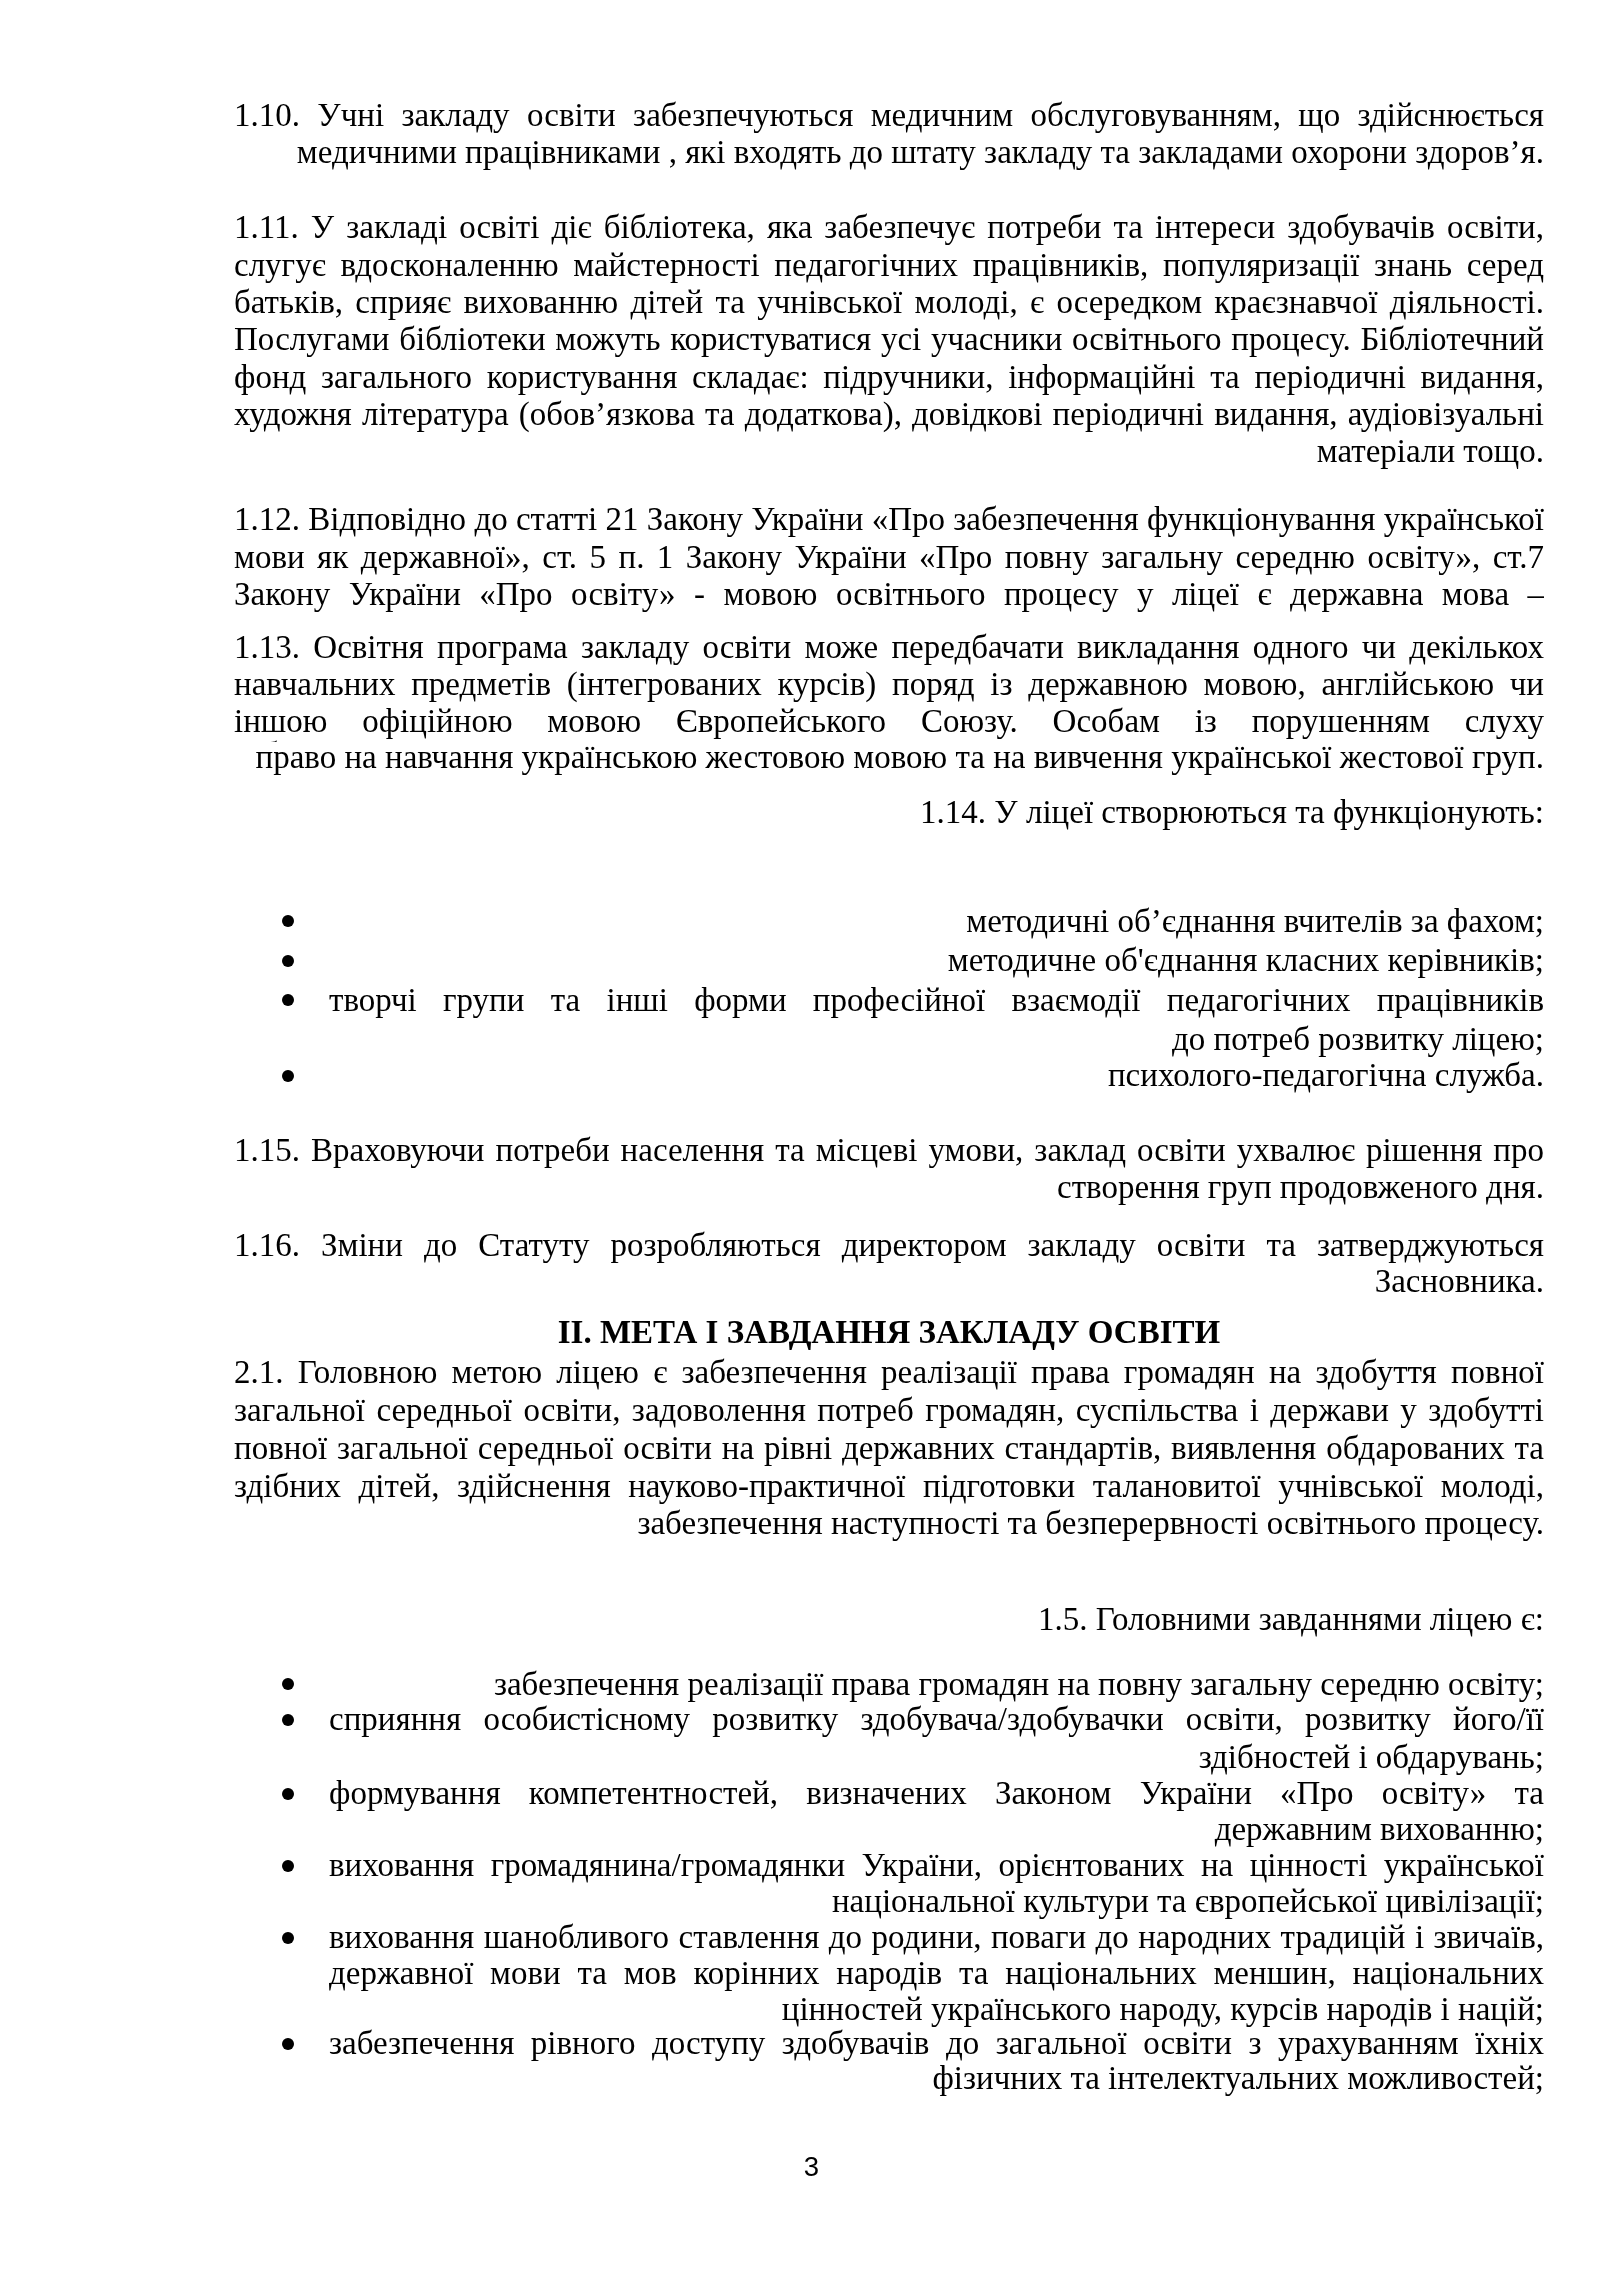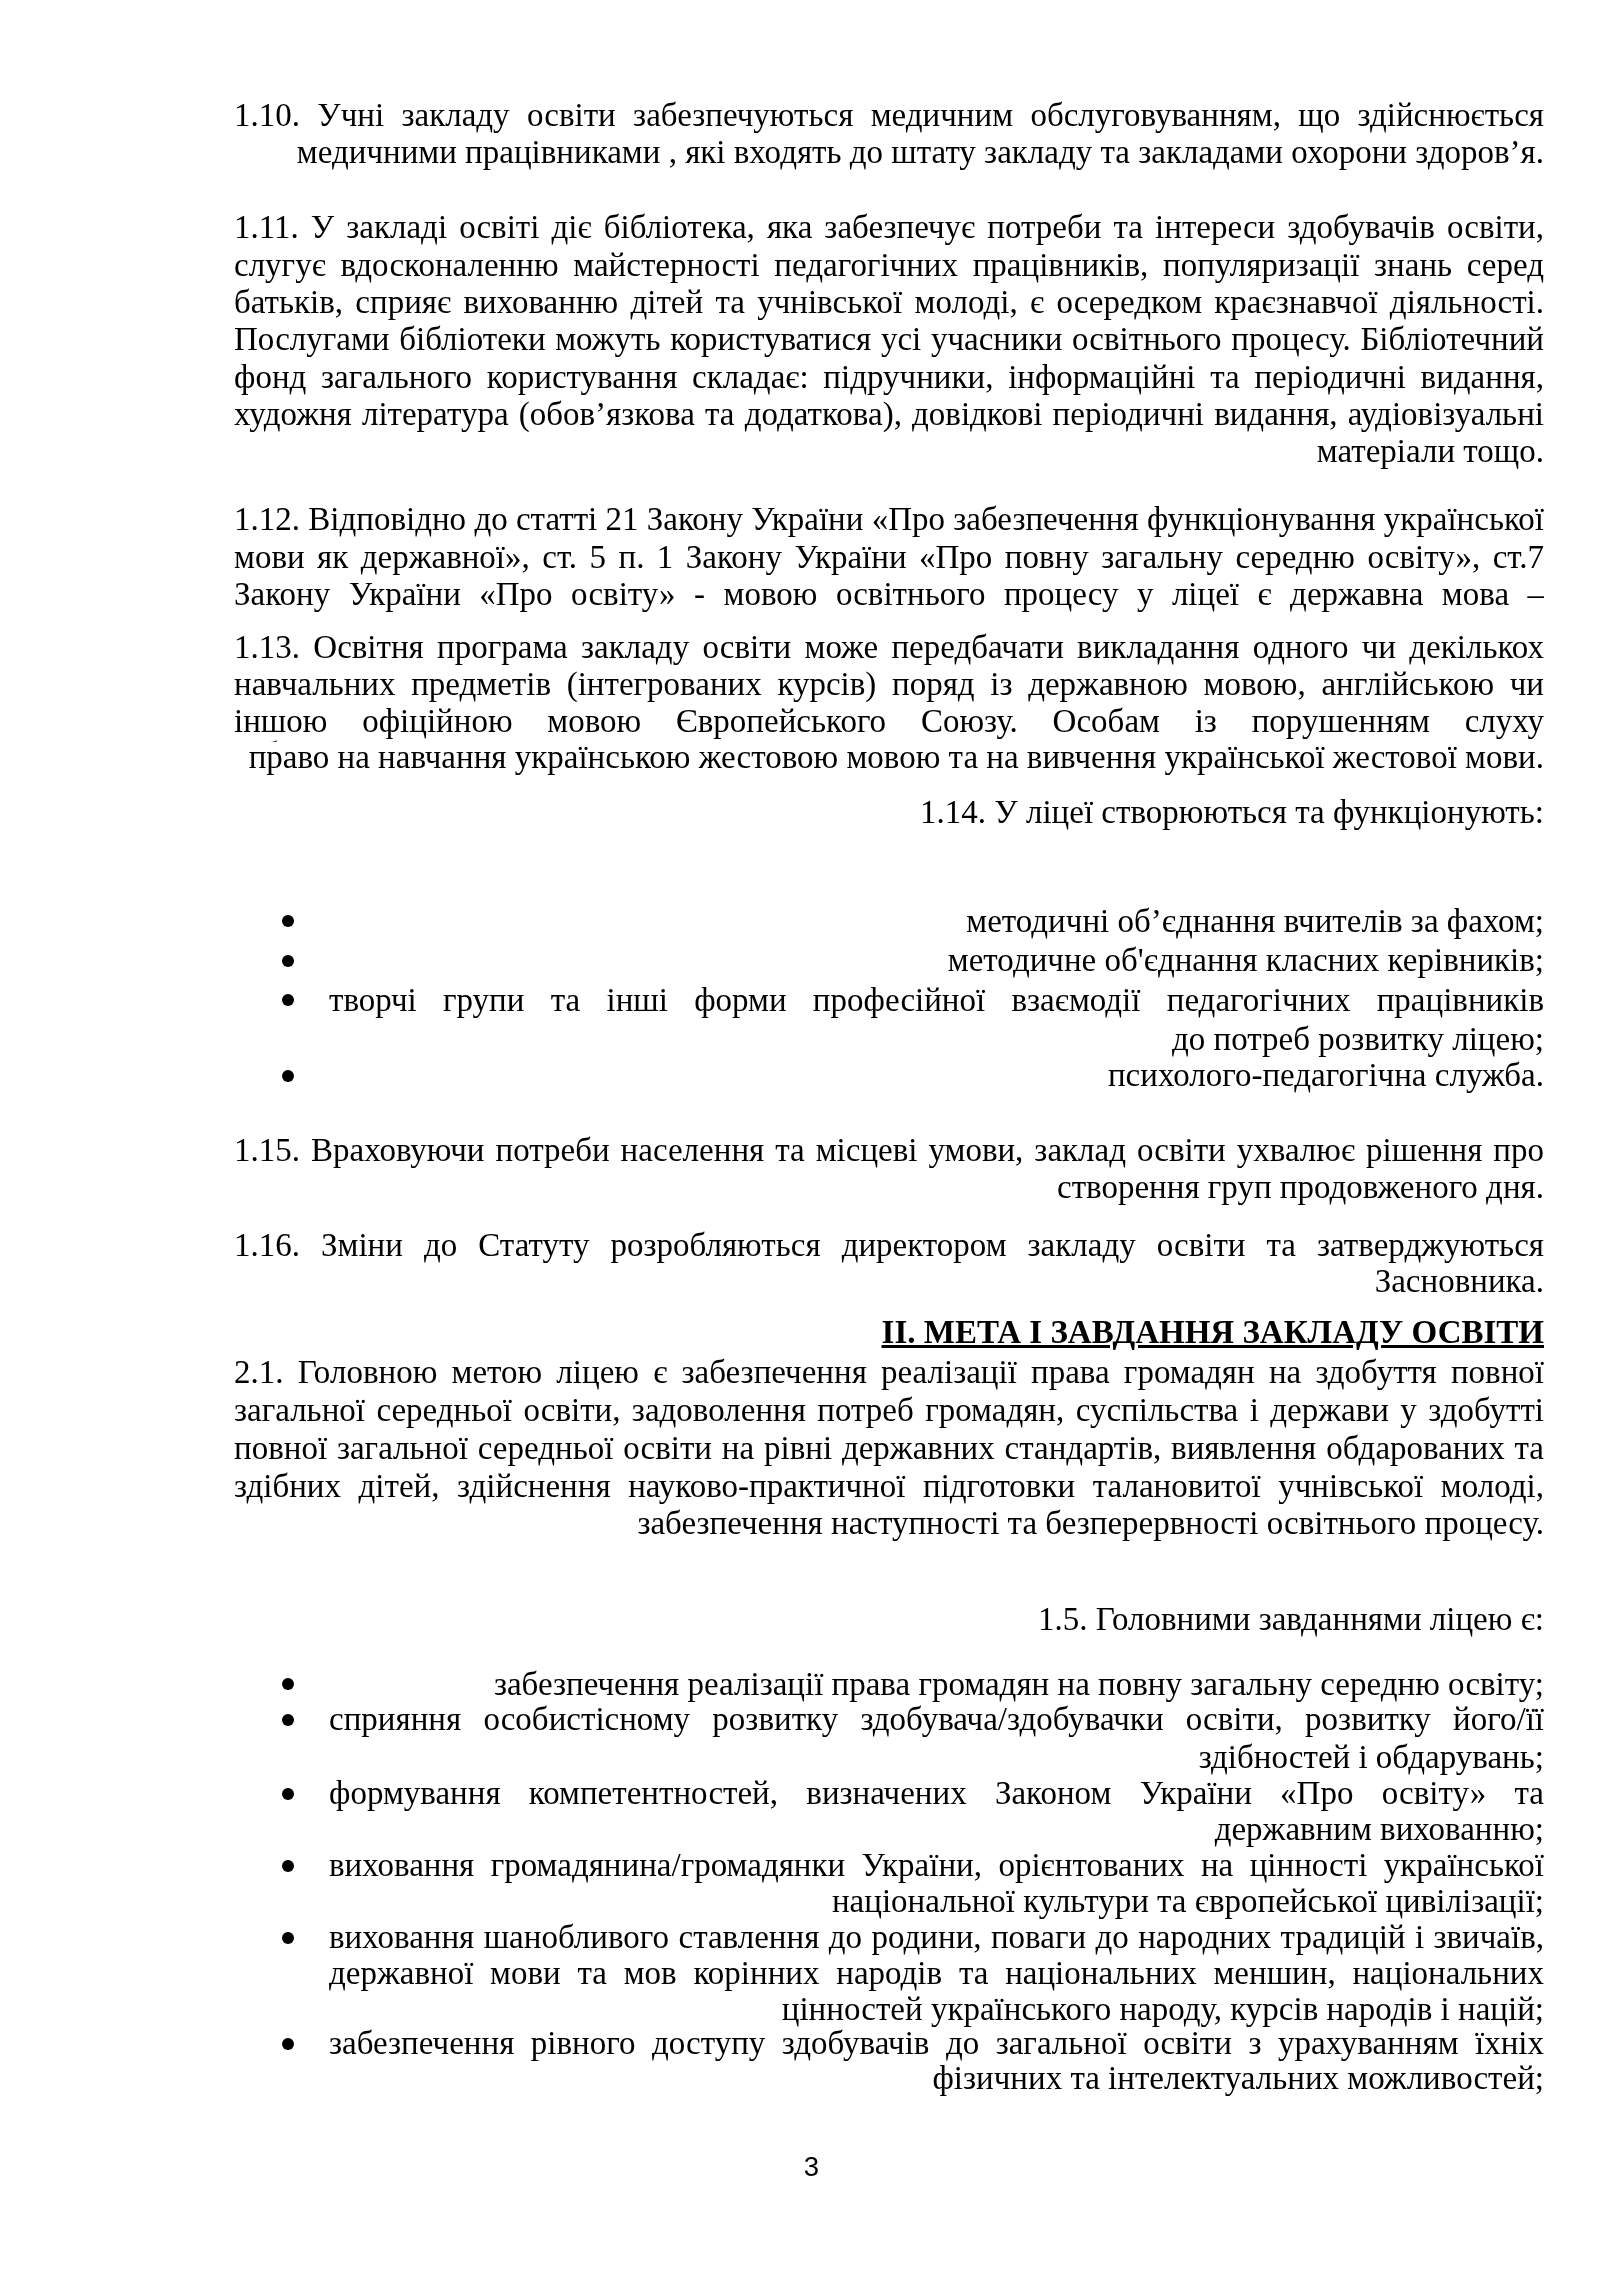--- a/index.html
+++ b/index.html
@@ -16,23 +16,23 @@
   }
   .full { text-align: justify; text-align-last: justify; white-space: normal; overflow: hidden; }
   .left { text-align: right; }
   .body-x { left: 234px; width: 1310px; }
   .bul-x { left: 329px; width: 1215px; }
   .bullet {
     position: absolute; left: 282px; width: 11.8px; height: 11.8px; border-radius: 50%;
     background: #000000;
   }
   .heading {
-    position: absolute; left: 234px; width: 1310px; text-align: right;
+    position: absolute; left: 234px; width: 1310px; text-align: center;
     font-family: "Liberation Serif", "DejaVu Serif", serif; font-weight: bold;
-    font-size: 33px; line-height: 1; color: #000; text-decoration: underline;
+    font-size: 33px; line-height: 1; color: #000;
   }
   .pagenum {
     position: absolute; left: 0; width: 1623px; text-align: center;
     font-family: "Liberation Sans", "DejaVu Sans", sans-serif; font-size: 27.5px; line-height: 1; color: #000;
   }
 </style>
 </head>
 <body>
 
 <div class="page">
@@ -55,21 +55,21 @@
   <div>
     <div class="ln body-x full" style="top:503px">1.12. Відповідно до статті 21 Закону України «Про забезпечення функціонування української</div>
     <div class="ln body-x full" style="top:541px">мови як державної», ст. 5 п. 1 Закону України «Про повну загальну середню освіту», ст.7</div>
     <div class="ln body-x full" style="top:578px">Закону України «Про освіту» - мовою освітнього процесу у ліцеї є державна мова – українська.</div>
   </div>
 
   <div>
     <div class="ln body-x full" style="top:631px">1.13. Освітня програма закладу освіти може передбачати викладання одного чи декількох</div>
     <div class="ln body-x full" style="top:668px">навчальних предметів (інтегрованих курсів) поряд із державною мовою, англійською чи</div>
     <div class="ln body-x full" style="top:705px">іншою офіційною мовою Європейського Союзу. Особам із порушенням слуху забезпечується</div>
-    <div class="ln body-x left" style="top:741px">право на навчання українською жестовою мовою та на вивчення української жестової мови.</div>
+    <div class="ln body-x left" style="top:741px">право на навчання українською жестовою мовою та на вивчення української жестової груп.</div>
   </div>
 
   <div>
     <div class="ln body-x left" style="top:796px">1.14. У ліцеї створюються та функціонують:</div>
   </div>
 
   <div>
     <div>
       <span class="bullet" style="top:915px"></span>
       <div class="ln bul-x left" style="top:905px">методичні об’єднання вчителів за фахом;</div>

